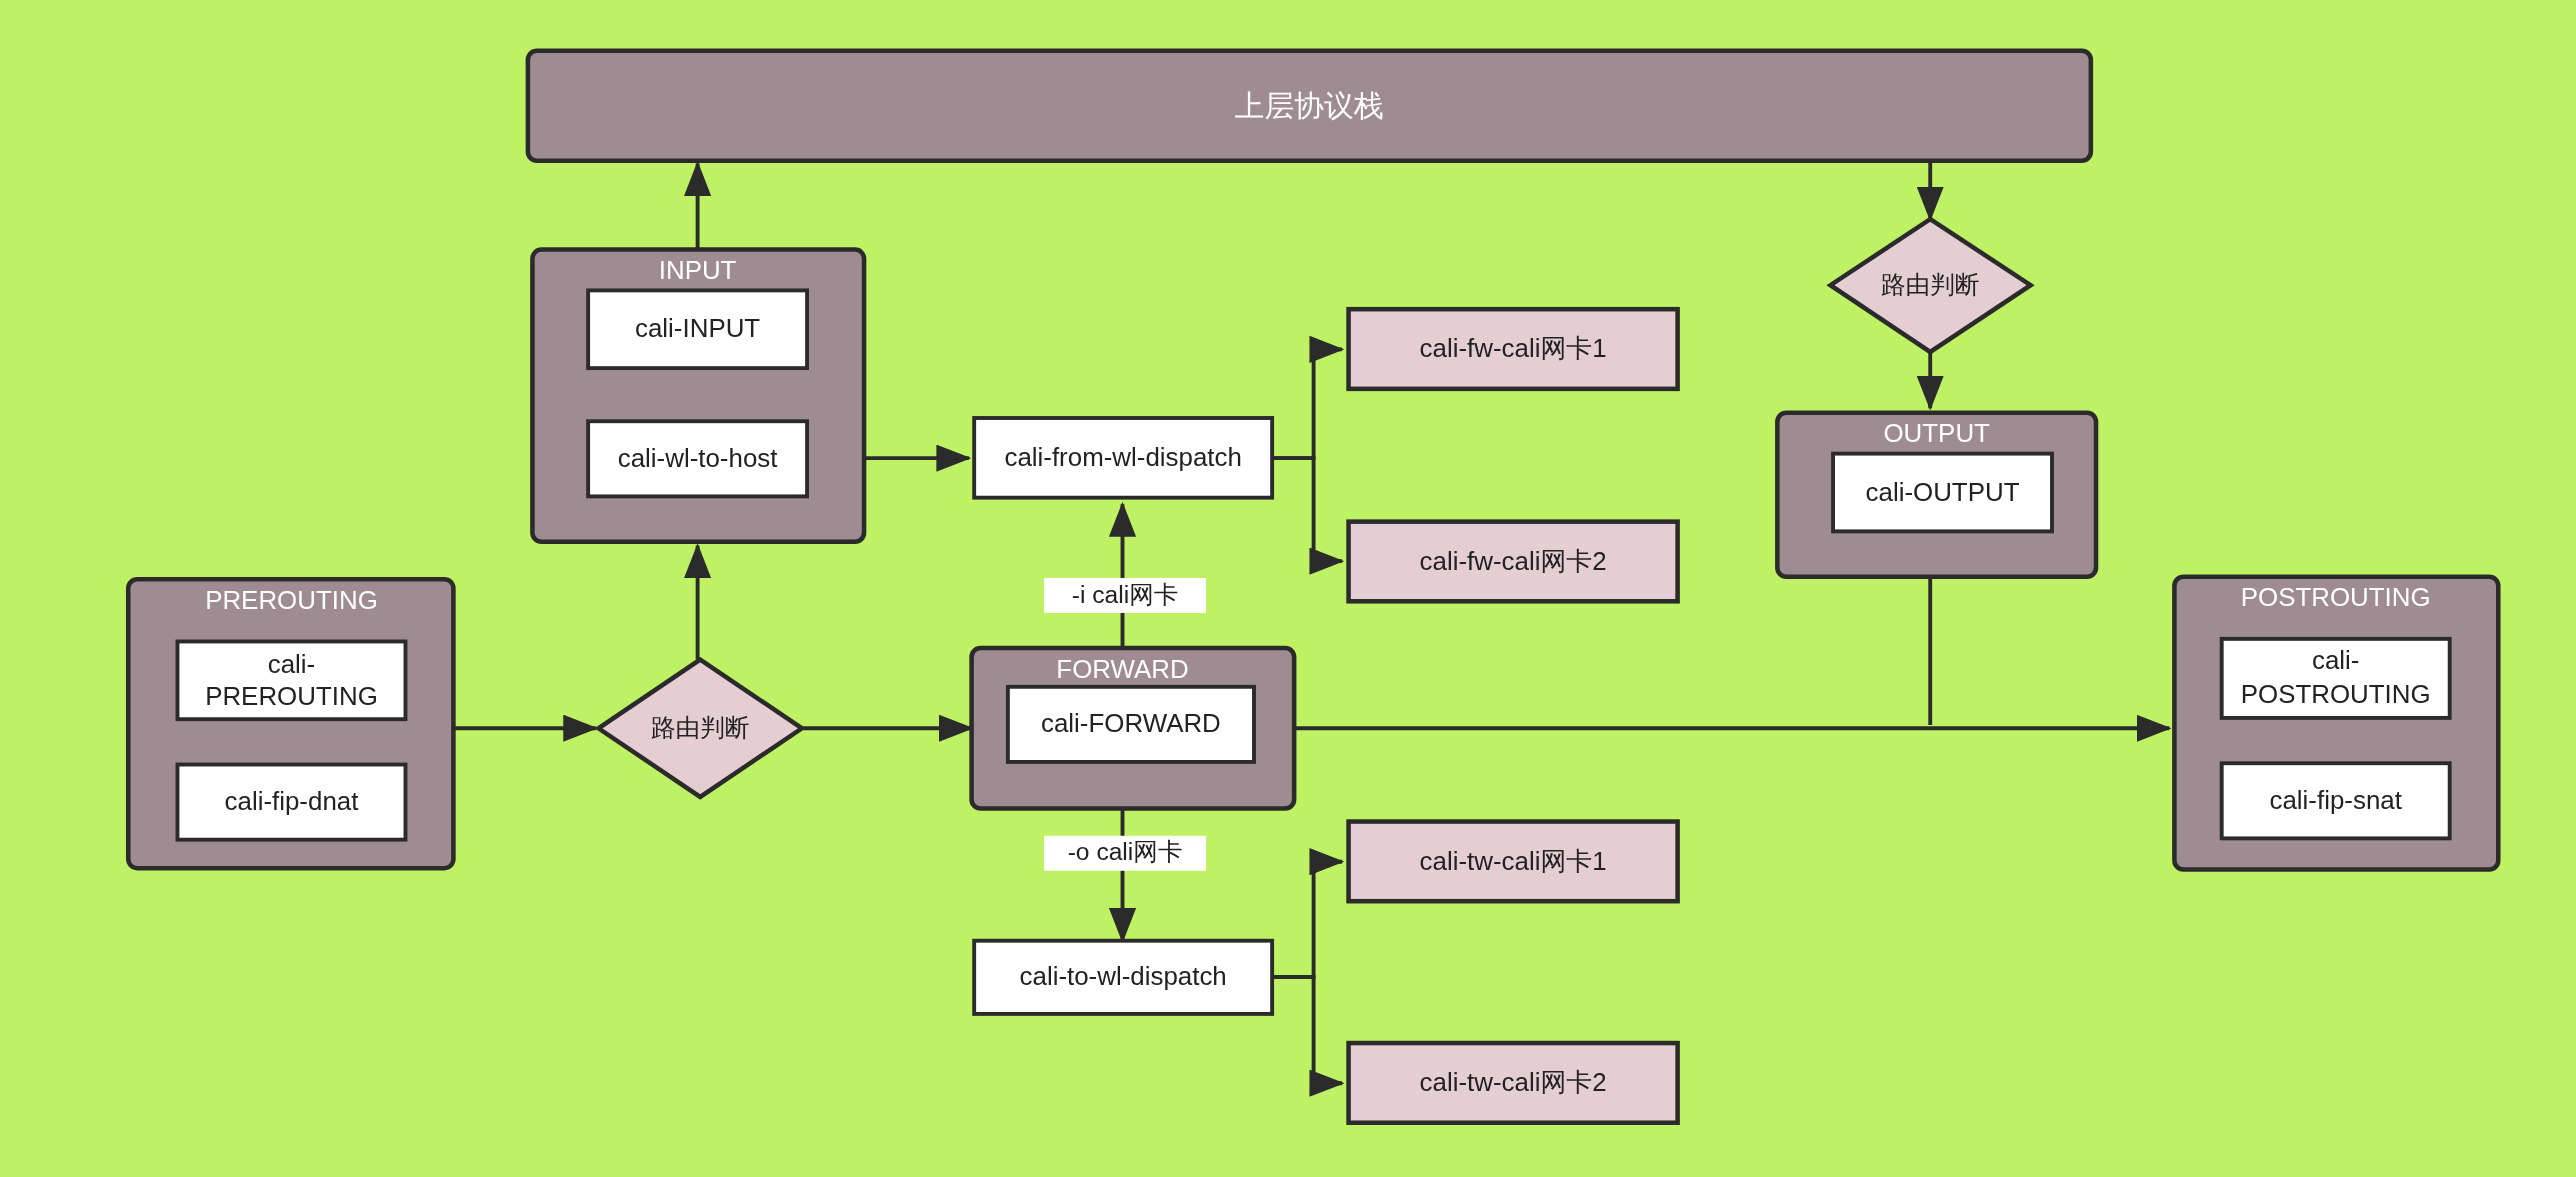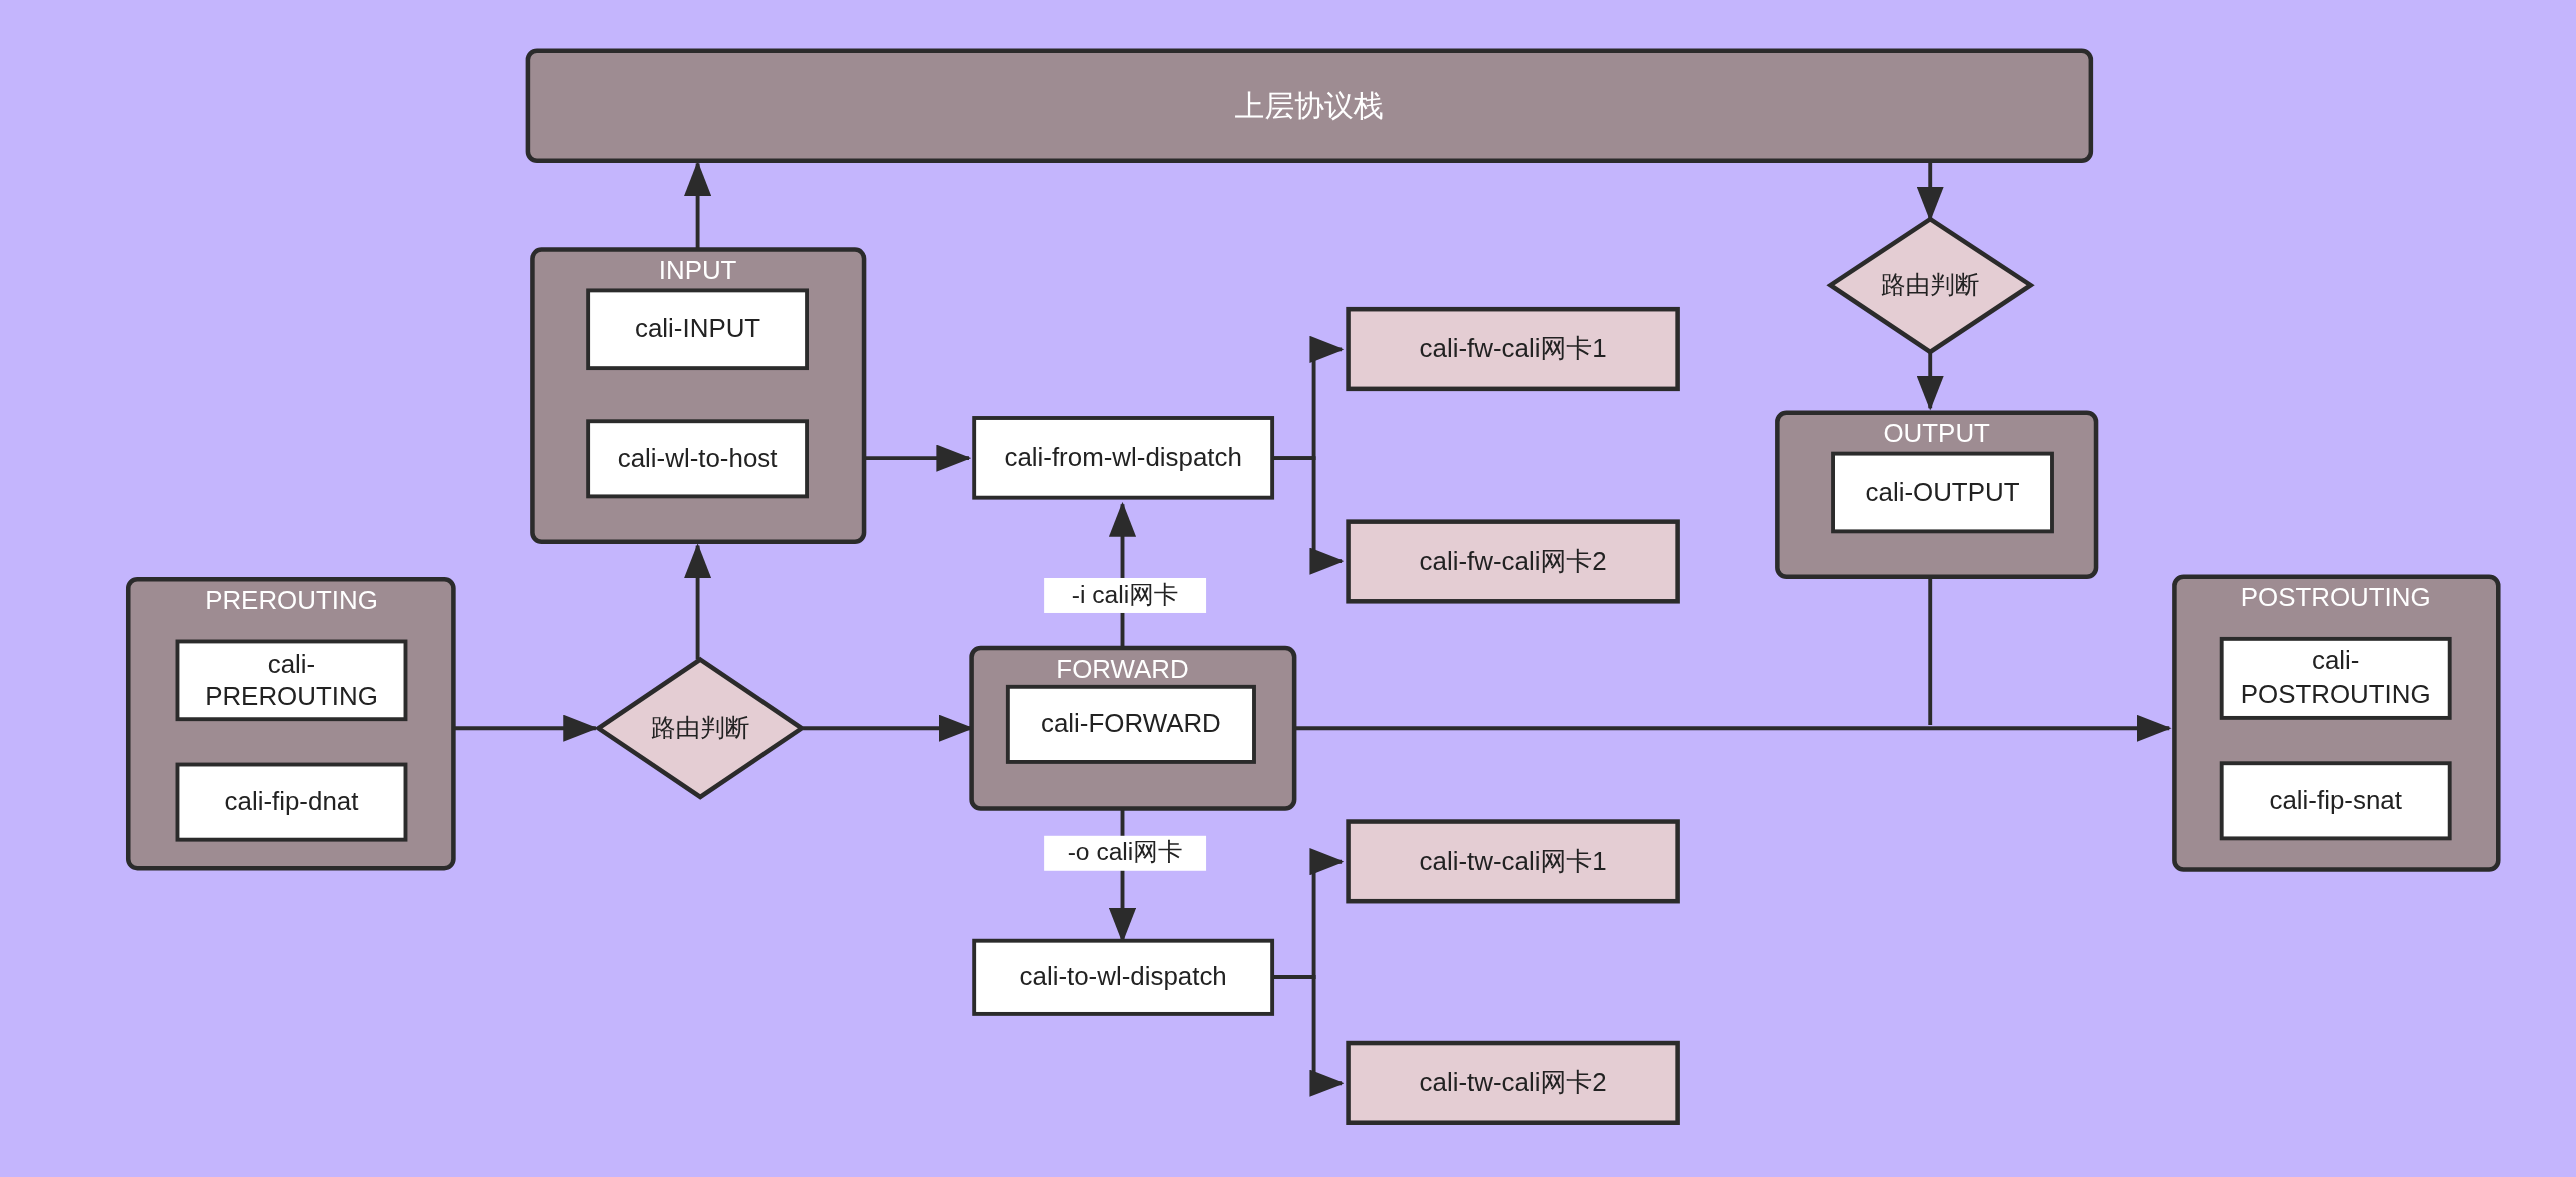--- a/index.html
+++ b/index.html
@@ -10,21 +10,21 @@
   body {
     width: 2576px;
     height: 1178px;
     font-family: "Liberation Sans", "DejaVu Sans", sans-serif;
     overflow: hidden;
   }
   #diagram-root {
     position: relative;
     width: 2576px;
     height: 1178px;
-    background: #c4b5fd;
+    background: #bef264;
   }
   svg.canvas {
     position: absolute;
     top: 0;
     left: 0;
     width: 2576px;
     height: 1178px;
   }
   .grp-rect {
     fill: #9e8c92;

